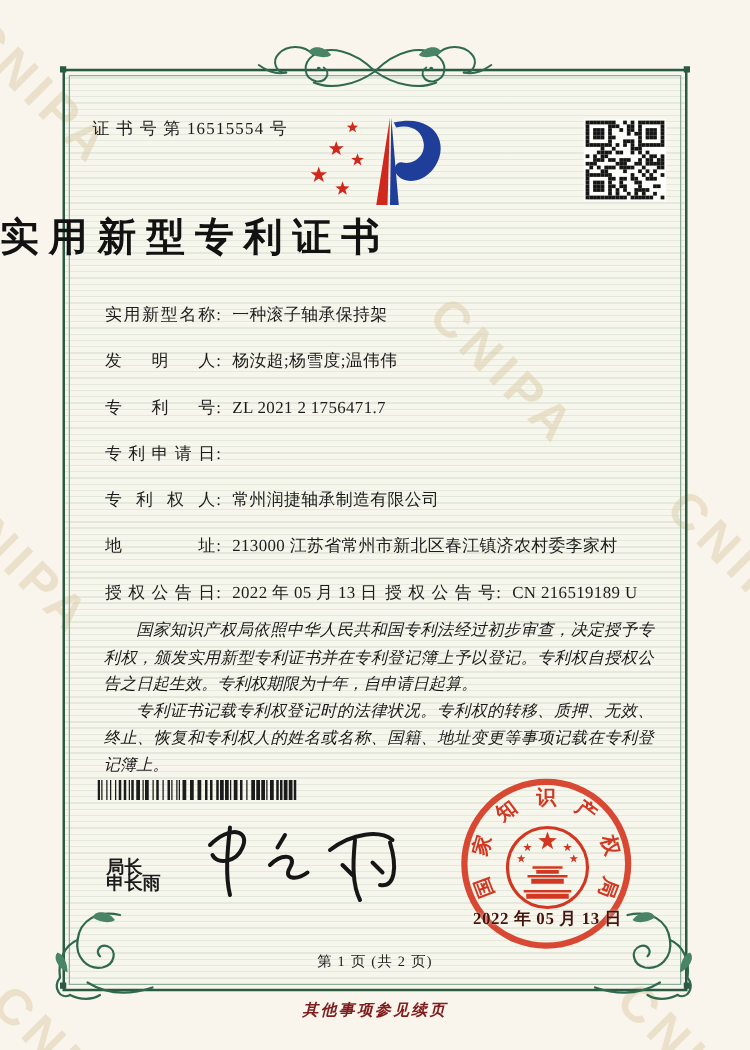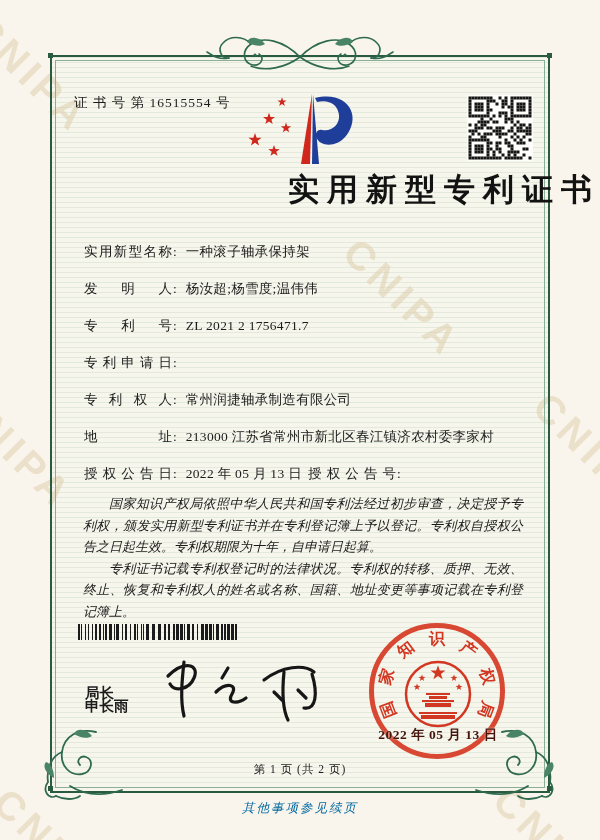--- a/index.html
+++ b/index.html
@@ -41,21 +41,21 @@
   .ornament{position:absolute;z-index:3;pointer-events:none;}
   .orn-top{left:205px;top:30px;}
   .orn-bl{left:34px;top:726px;}
   .orn-br{left:474px;top:726px;transform:scaleX(-1);}
   
   .cert-no{position:absolute;left:74px;top:94px;font-size:13.5px;letter-spacing:1px;z-index:4;}
   .logo{position:absolute;left:240px;top:86px;z-index:4;}
   .qr{position:absolute;left:467px;top:95px;z-index:4;background:#fdfdfa;}
   .qr svg{display:block;fill:#151515;}
   .title{
-    position:absolute;left:0;top:169px;width:100%;text-align:right;z-index:4;
+    position:absolute;left:0;top:169px;width:100%;text-align:left;z-index:4;
     font-size:31px;font-weight:bold;letter-spacing:8px;color:#121212;
   }
   
   .fields{position:absolute;left:84px;top:241px;width:444px;z-index:4;font-size:13.5px;}
   .frow{display:flex;align-items:flex-end;line-height:22px;margin-bottom:15px;white-space:nowrap;}
   .pair{display:flex;}
   .pair.first{width:224px;flex:0 0 224px;}
   .flabel{
     display:inline-block;width:88px;flex:0 0 88px;
     text-align:justify;text-align-last:justify;
@@ -95,21 +95,21 @@
   .emblem{position:absolute;left:32px;top:31px;}
   .seal-date{
     position:absolute;left:352px;top:726px;width:172px;text-align:center;z-index:6;
     font-size:13.5px;font-weight:bold;color:#44150e;letter-spacing:0.5px;
     text-shadow:0 0 2px rgba(250,248,240,0.9);
   }
   
   .page-info{position:absolute;left:0;top:762px;width:100%;text-align:center;font-size:11.5px;letter-spacing:1px;z-index:4;}
   .footer-note{
     position:absolute;left:0;top:800px;width:100%;text-align:center;z-index:4;
-    font-size:12.5px;font-style:italic;letter-spacing:2px;color:#0369a1;
+    font-size:12.5px;font-style:italic;letter-spacing:2px;color:#7f1d1d;font-weight:bold;
   }
 </style>
 </head>
 <body>
 
 <svg width="0" height="0" style="position:absolute" aria-hidden="true">
   <defs>
     <polygon id="starShape" points="0,-6 1.41,-1.94 5.71,-1.85 2.28,0.74 3.53,4.85 0,2.4 -3.53,4.85 -2.28,0.74 -5.71,-1.85 -1.41,-1.94"></polygon>
   </defs>
 </svg>
@@ -451,20 +451,21 @@
     </div>
     <div class="frow">
       <span class="pair first">
         <span class="flabel">授权公告日</span>
           <span class="colon">:</span>
         <span class="fvalue">2022 年 05 月 13 日</span>
       </span>
       <span class="pair">
         <span class="flabel">授权公告号</span>
           <span class="colon">:</span>
+        <span class="fvalue">CN 216519189 U</span>
       </span>
     </div>
   </div>
 
   <div class="paras">
     <p>国家知识产权局依照中华人民共和国专利法经过初步审查，决定授予专利权，颁发实用新型专利证书并在专利登记簿上予以登记。专利权自授权公告之日起生效。专利权期限为十年，自申请日起算。</p>
     <p>专利证书记载专利权登记时的法律状况。专利权的转移、质押、无效、终止、恢复和专利权人的姓名或名称、国籍、地址变更等事项记载在专利登记簿上。</p>
   </div>
 
   <div class="barcode">

